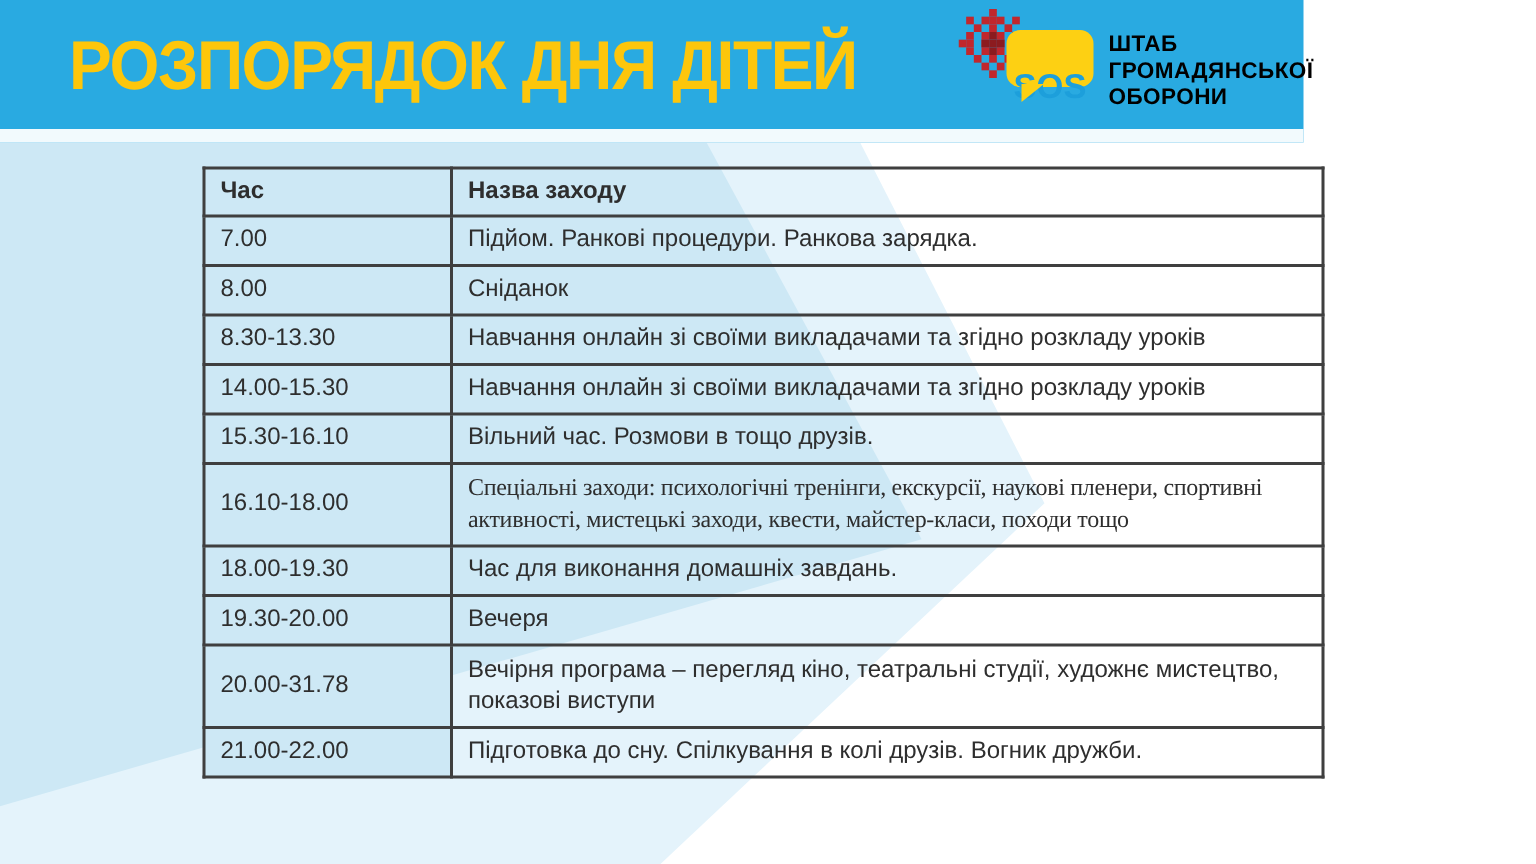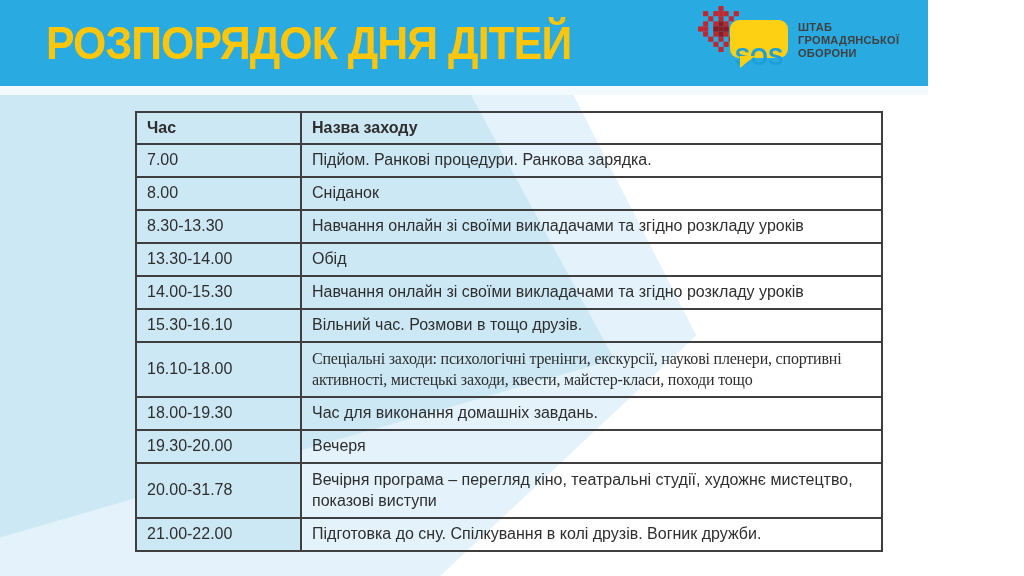--- a/index.html
+++ b/index.html
@@ -26,24 +26,25 @@
   .band-pale{
     position:absolute;inset:0;background:var(--pale-blue);
     clip-path:polygon(0% 0%,56% 0%,68% 50%,43% 100%,0% 100%);
   }
   .band-mid{
     position:absolute;inset:0;background:var(--mid-blue);
     clip-path:polygon(0% 0%,46% 0%,60% 55%,0% 92%);
   }
   
   .header{
-    position:absolute;left:0;top:0;width:928px;height:86px;
+    position:absolute;left:0;top:0;width:836px;height:86px;
     background:var(--header-cyan);
     border-bottom:9px solid var(--gap-strip);
     box-sizing:content-box;
+    padding-left:33px;
   }
   .title{
     position:absolute;left:46px;top:50%;transform:translateY(-50%) scaleX(.93);
     transform-origin:left center;
     color:var(--title-yellow);font-size:46px;font-weight:bold;
     letter-spacing:-1px;white-space:nowrap;
   }
   
   .logo{position:absolute;right:20px;top:4px;width:210px;height:78px;}
   .ornament{position:absolute;left:0;top:2px;}
@@ -52,22 +53,22 @@
     background:var(--bubble-yellow);border-radius:9px;
     display:flex;align-items:center;justify-content:center;
   }
   .bubble:after{
     content:"";position:absolute;left:10px;bottom:-10px;width:0;height:0;
     border-top:12px solid var(--bubble-yellow);
     border-right:15px solid transparent;
   }
   .sos-text{color:var(--sos-blue);font-weight:bold;font-size:23px;letter-spacing:0px;margin-top:37px;}
   .org-text{
-    position:absolute;left:100px;top:17px;color:#404040;font-weight:bold;
-    font-size:11px;line-height:1.18;letter-spacing:.3px;
+    position:absolute;left:100px;top:17px;color:#000000;font-weight:bold;
+    font-size:15px;line-height:1.18;letter-spacing:.3px;
   }
   .org-text span{display:block;}
   
   table.schedule{
     position:absolute;left:135px;top:111px;width:748px;
     border-collapse:collapse;table-layout:fixed;
     font-size:16px;color:var(--text-dark);
   }
   .schedule col.c-time{width:165px;}
   .schedule th,.schedule td{
@@ -167,24 +168,20 @@
         </tr>
         <tr>
           <td class="time-cell">8.00</td>
           <td class="activity-cell">Сніданок</td>
         </tr>
         <tr>
           <td class="time-cell">8.30-13.30</td>
           <td class="activity-cell">Навчання онлайн зі своїми викладачами та згідно розкладу уроків</td>
         </tr>
         <tr>
-          <td class="time-cell">13.30-14.00</td>
-          <td class="activity-cell">Обід</td>
-        </tr>
-        <tr>
           <td class="time-cell">14.00-15.30</td>
           <td class="activity-cell">Навчання онлайн зі своїми викладачами та згідно розкладу уроків</td>
         </tr>
         <tr>
           <td class="time-cell">15.30-16.10</td>
           <td class="activity-cell">Вільний час. Розмови в тощо друзів.</td>
         </tr>
         <tr class="tall">
           <td class="time-cell">16.10-18.00</td>
           <td class="activity-cell serif">Спеціальні заходи: психологічні тренінги, екскурсії, наукові пленери, спортивні активності, мистецькі заходи, квести, майстер-класи, походи тощо</td>

